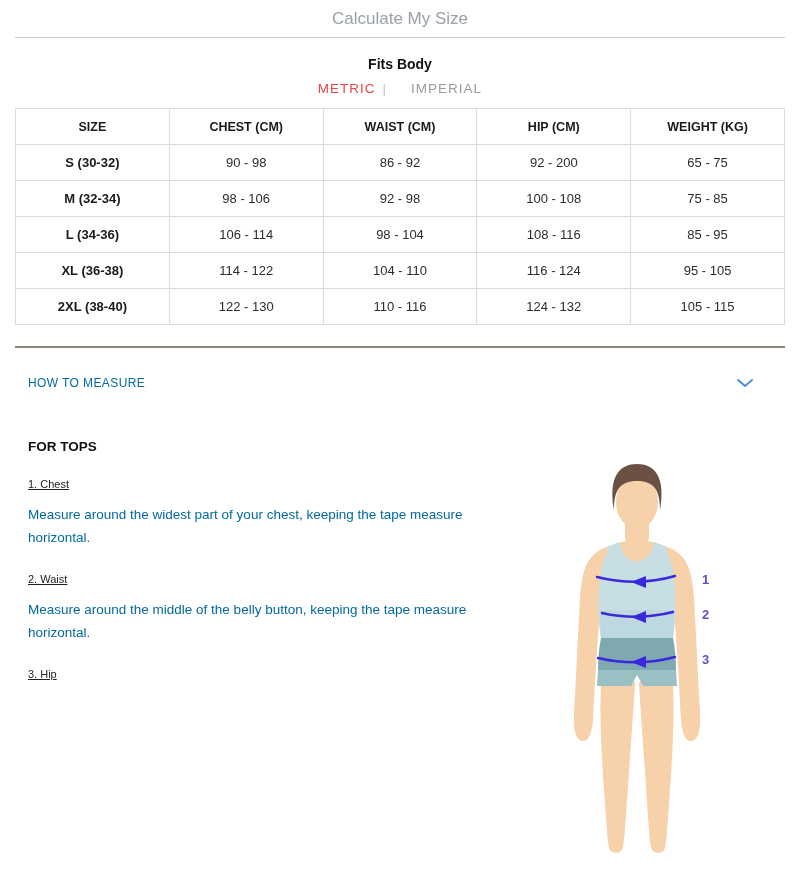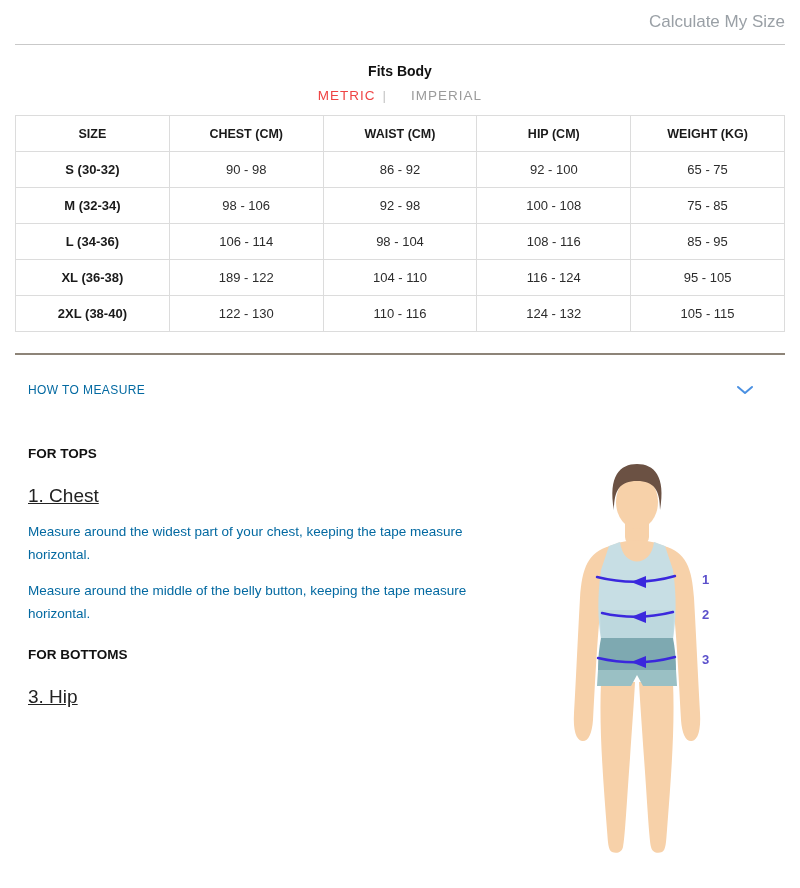--- a/index.html
+++ b/index.html
@@ -8,22 +8,22 @@
     width: 800px; height: 888px;
     position: relative;
     overflow: hidden;
     font-family: "Liberation Sans", sans-serif;
     color: #222;
   }
 
   
   .tabbar { display: flex; margin: 0 15px; }
   .tab {
-    flex: 1; height: 45px;
-    display: flex; align-items: center; justify-content: flex-end;
+    flex: 1; height: 38px;
+    display: flex; align-items: center; justify-content: center;
     font-size: 17px; color: #9aa0a6;
     border-bottom: 1px solid #c9c9c9;
     cursor: pointer;
   }
   .tab.active {
     color: #74787d;
     border-bottom: 4px solid #2b7dd2;
   }
 
   
@@ -76,21 +76,21 @@
 
   
   .measure-content { margin: 0 28px; width: 480px; }
   .group-title {
     margin-top: 49px;
     font-size: 13.5px; font-weight: bold; color: #111;
   }
   .group-title.bottoms { margin-top: 22px; }
   .step-title {
     margin-top: 24px;
-    font-size: 19px; color: #222;
+    font-size: 11px; color: #222;
     text-decoration: underline;
     display: inline-block;
   }
   .step-block { display: block; }
   .step-text {
     margin-top: 13px;
     font-size: 13.5px; color: #0369a1;
     line-height: 23px;
     white-space: pre-line;
     max-width: 480px;
@@ -131,40 +131,40 @@
       <th>WAIST (CM)</th>
       <th>HIP (CM)</th>
       <th>WEIGHT (KG)</th>
     </tr>
   </thead>
   <tbody>
     <tr>
       <td class="size-col">S (30-32)</td>
       <td>90 - 98</td>
       <td>86 - 92</td>
-      <td>92 - 100</td>
+      <td>92 - 200</td>
       <td>65 - 75</td>
     </tr>
     <tr>
       <td class="size-col">M (32-34)</td>
       <td>98 - 106</td>
       <td>92 - 98</td>
       <td>100 - 108</td>
       <td>75 - 85</td>
     </tr>
     <tr>
       <td class="size-col">L (34-36)</td>
       <td>106 - 114</td>
       <td>98 - 104</td>
       <td>108 - 116</td>
       <td>85 - 95</td>
     </tr>
     <tr>
       <td class="size-col">XL (36-38)</td>
-      <td>189 - 122</td>
+      <td>114 - 122</td>
       <td>104 - 110</td>
       <td>116 - 124</td>
       <td>95 - 105</td>
     </tr>
     <tr>
       <td class="size-col">2XL (38-40)</td>
       <td>122 - 130</td>
       <td>110 - 116</td>
       <td>124 - 132</td>
       <td>105 - 115</td>
@@ -181,24 +181,24 @@
   </svg>
 </div>
 
 <div class="measure-content">
   <div class="group-title">FOR TOPS</div>
 
   <span class="step-title step-block">1. Chest</span>
   <p class="step-text">Measure around the widest part of your chest, keeping the tape measure
 horizontal.</p>
 
+  <span class="step-title step-block">2. Waist</span>
   <p class="step-text">Measure around the middle of the belly button, keeping the tape measure
 horizontal.</p>
 
-  <div class="group-title bottoms">FOR BOTTOMS</div>
 
   <span class="step-title step-block">3. Hip</span>
 </div>
 
 <div class="figure-wrap">
   <svg viewBox="0 0 180 406">
 
     <rect x="73" y="56" width="24" height="30" rx="7" fill="#f7d1a9"></rect>
     <path d="M 50 92 Q 85 72 120 92 L 122 132 Q 85 148 48 132 Z" fill="#f7d1a9"></path>
 

